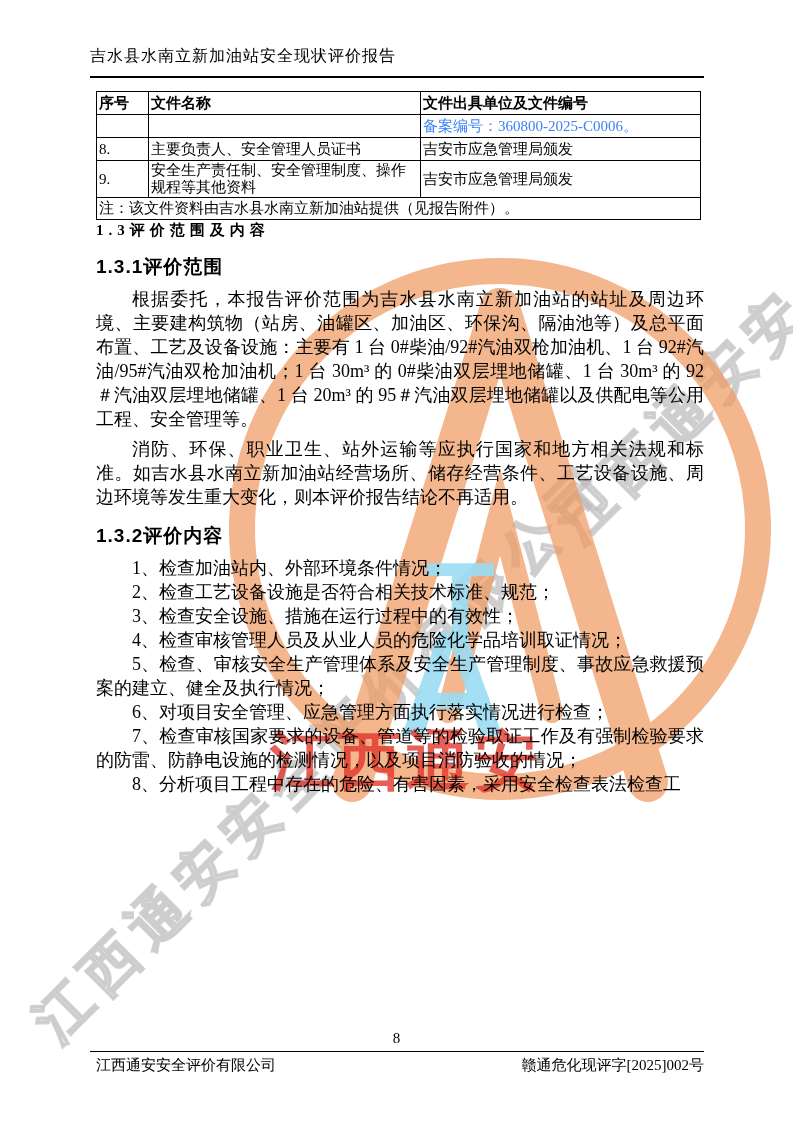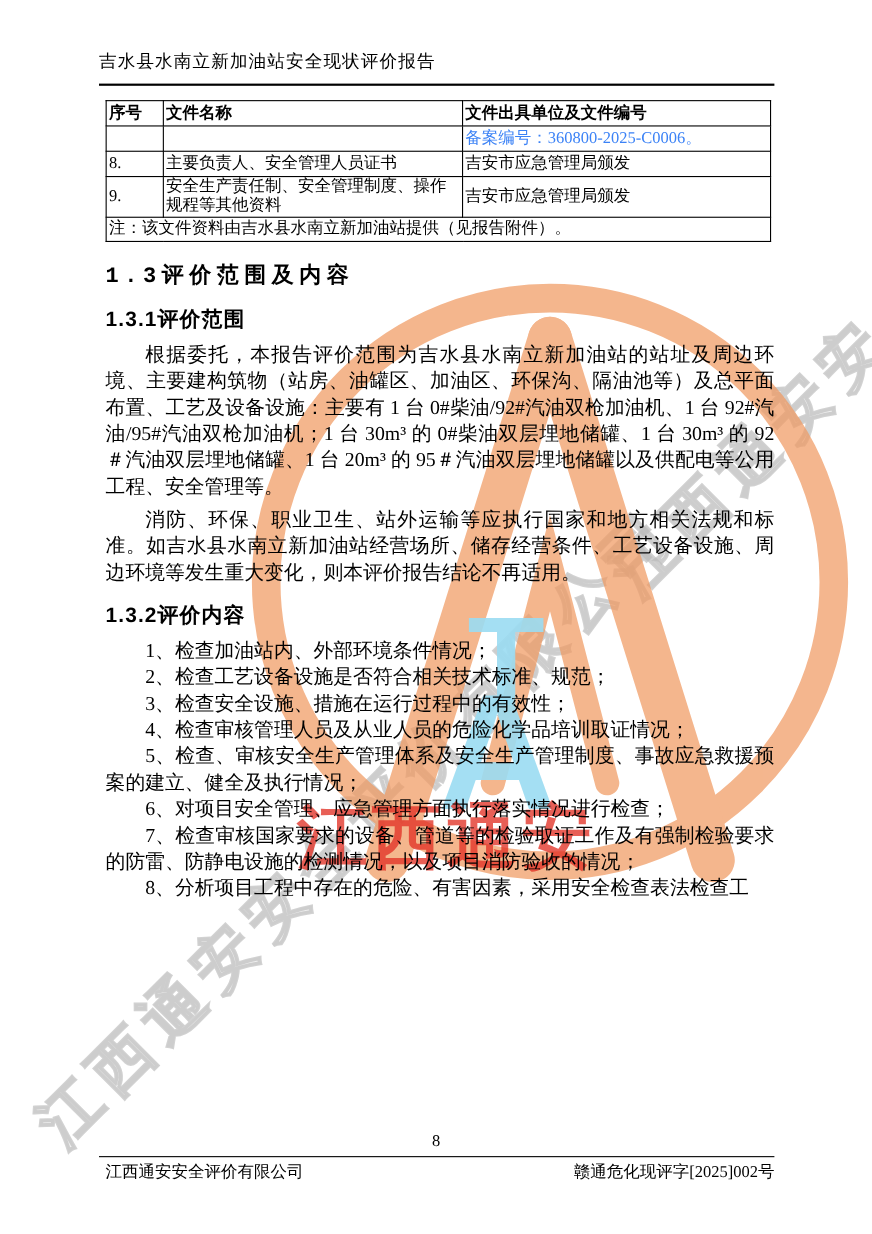--- a/index.html
+++ b/index.html
@@ -49,22 +49,22 @@
     padding:1px 2px; line-height:17px; font-weight:normal;
   }
   table.doc-table th { font-weight:bold; height:20px; }
   .col-seq { width:52px; } .col-name { width:272px; } .col-issuer { width:280px; }
   .row-std td { height:20px; }
   .row-tall td { height:32px; }
   .red-cell { color:#3b82f6; }
   .note-cell { text-align:center; height:19px; }
   .flow { position:absolute; top:220px; left:96px; width:608px; }
   .h2 {
-    font-family:Liberation Mono, monospace; font-weight:bold;
-    font-size:20px; letter-spacing:5px; margin:16px 0 14px 0;
+    font-family:Liberation Serif, serif; font-weight:bold;
+    font-size:15px; letter-spacing:5px; margin:1px 0 14px 0;
   }
   .h3 {
     font-family:"Liberation Sans",sans-serif; font-weight:bold;
     font-size:19px; letter-spacing:1px; margin:14px 0 7px 0;
   }
   .flow p {
     margin:0; font-size:18px; line-height:24px;
     text-align:justify; text-indent:2em;
   }
   .flow p.gap-top { margin-top:6px; }

